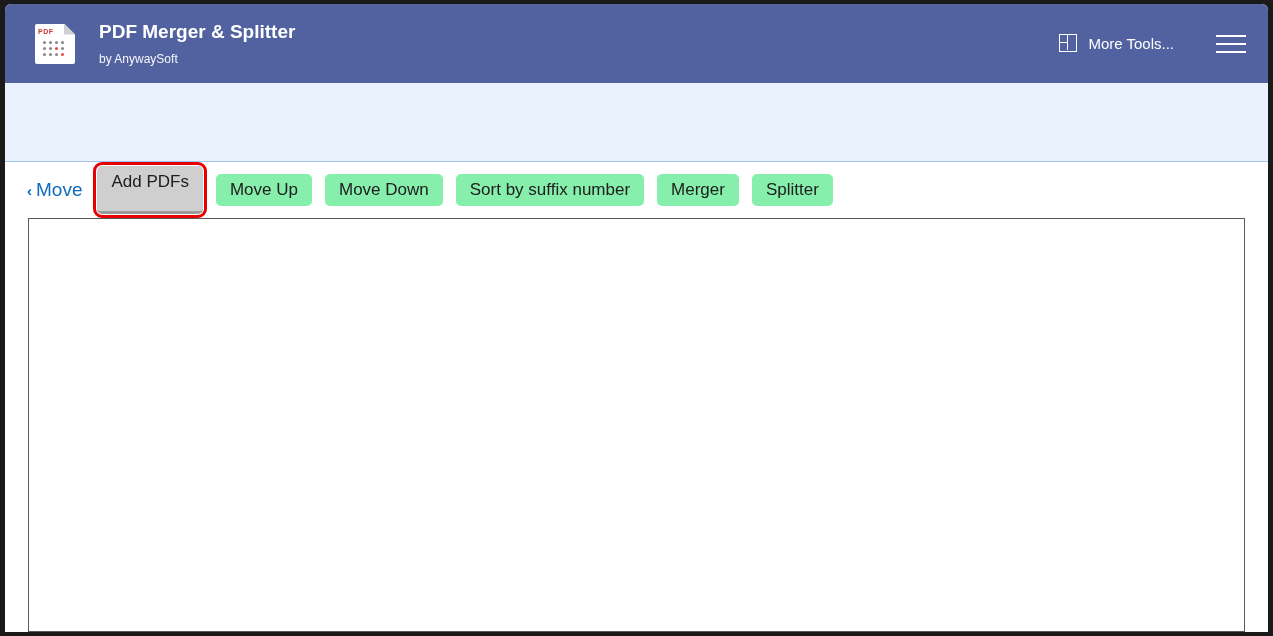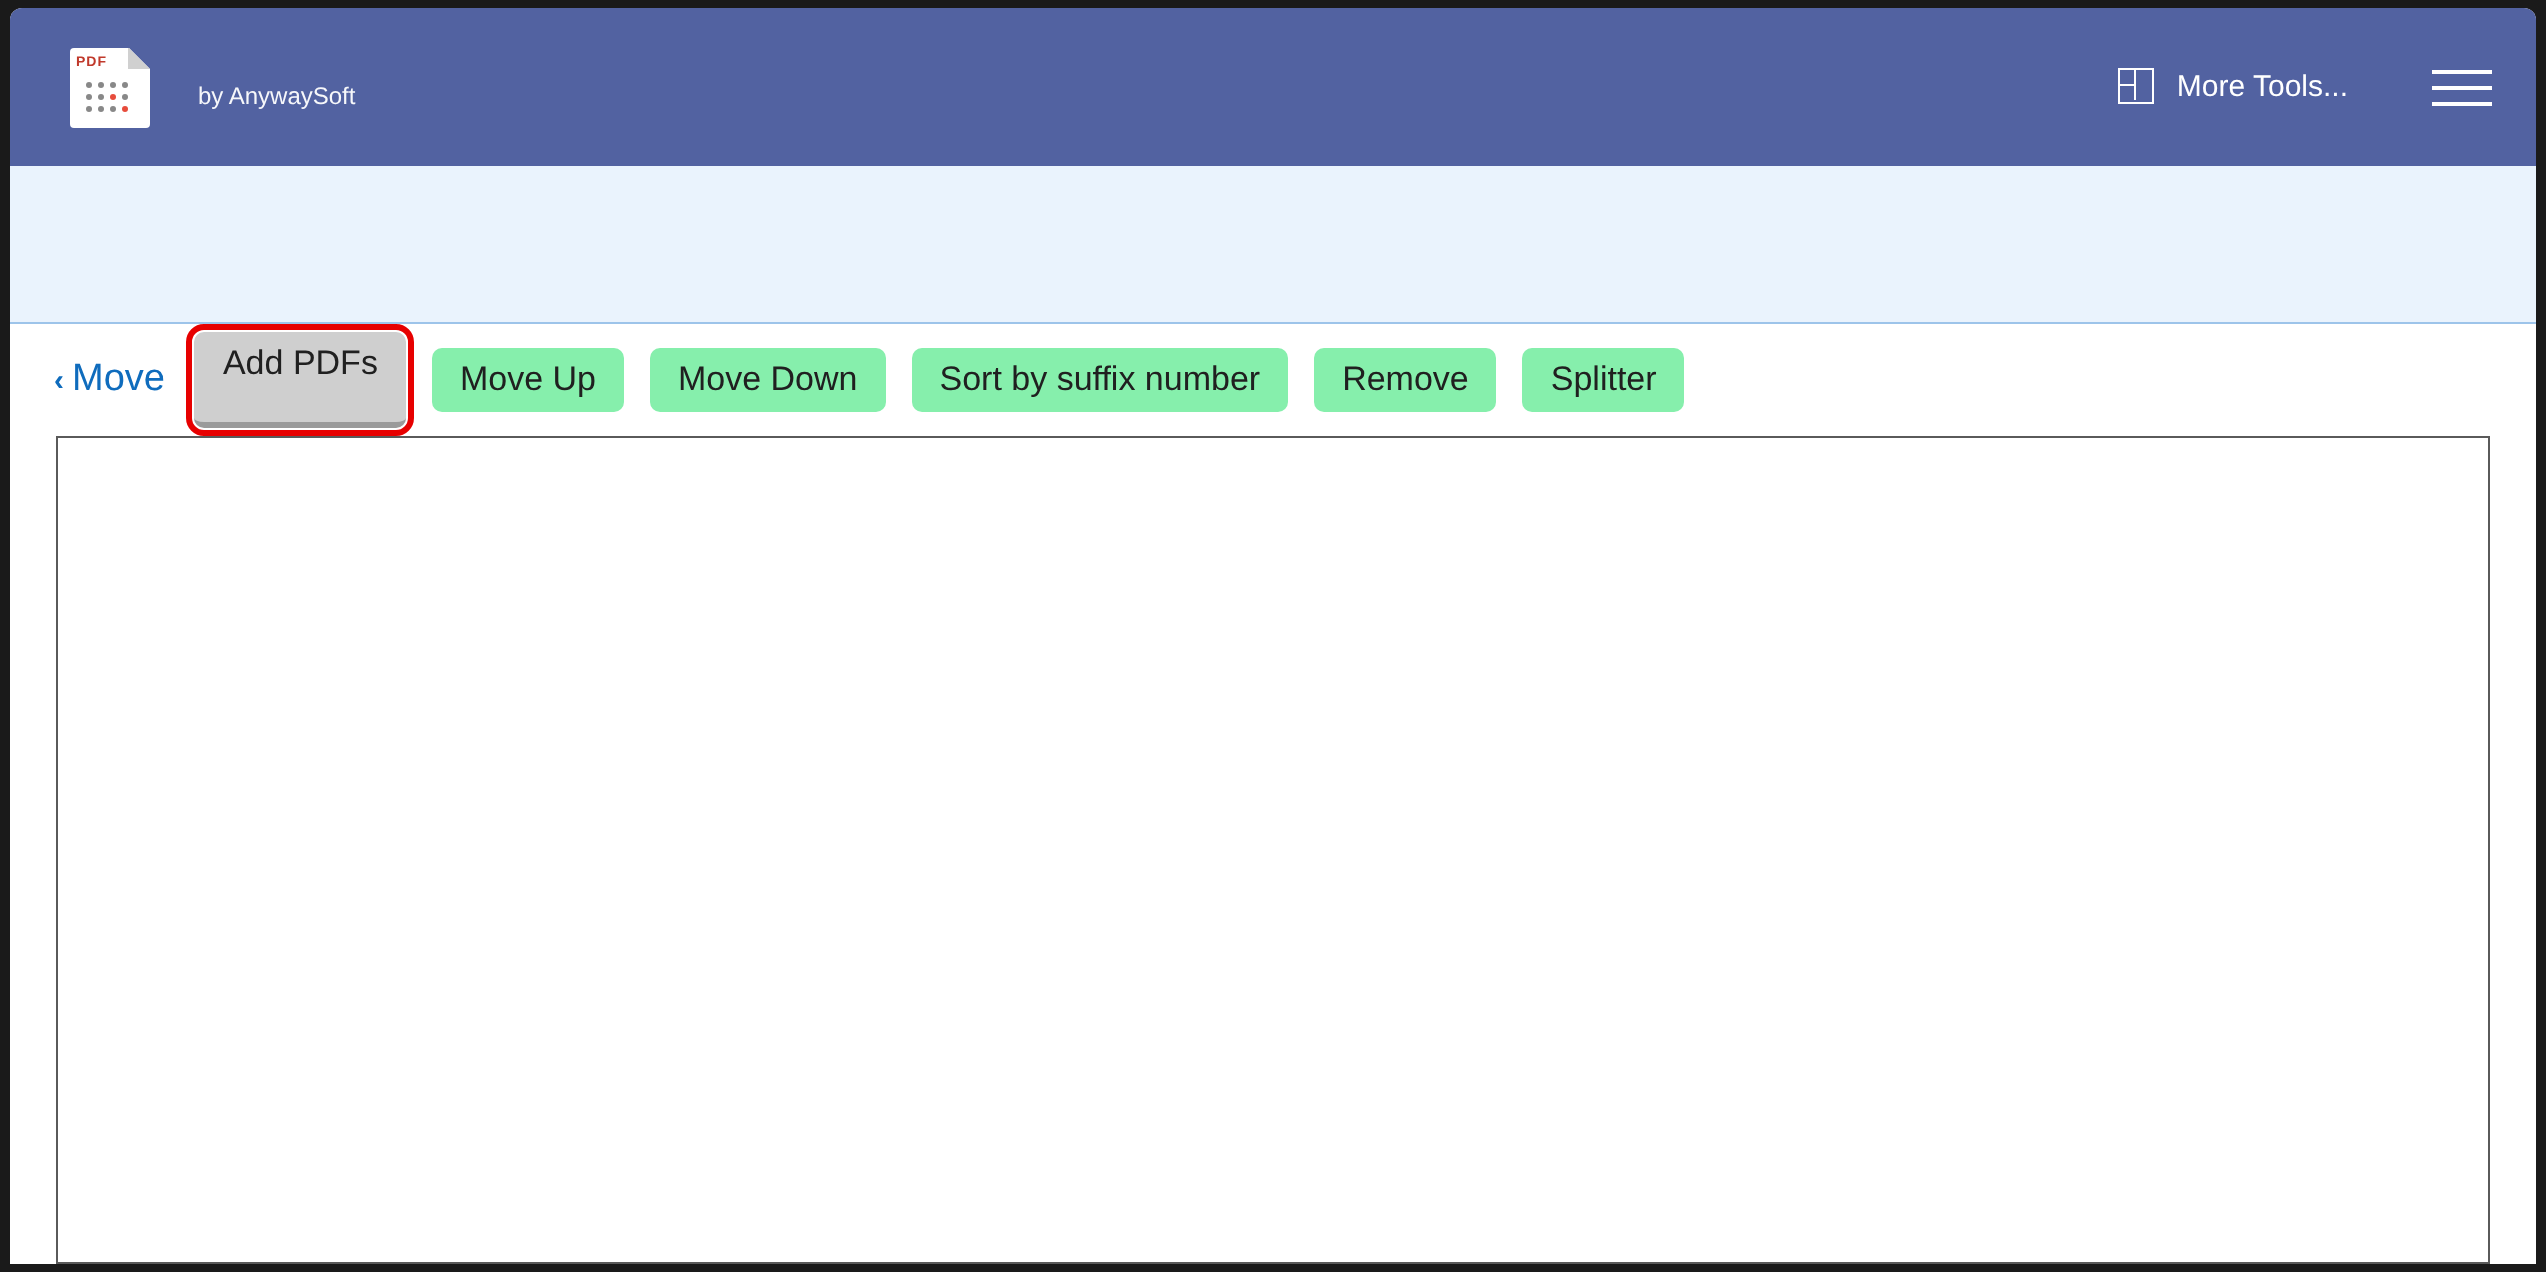--- a/index.html
+++ b/index.html
@@ -206,20 +206,21 @@
           <span></span>
           <span class="r"></span>
           <span></span>
         <span></span>
           <span></span>
           <span></span>
           <span class="r"></span>
       </div>
     </div>
     <div class="title-block">
+      <div class="app-title">PDF Merger &amp; Splitter</div>
       <div class="app-sub">by AnywaySoft</div>
     </div>
     <div class="header-spacer"></div>
     <div class="more-tools">
       <div class="more-tools-icon">
         <div class="more-tools-icon-h"></div>
       </div>
       <span class="more-tools-label">More Tools...</span>
     </div>
     <div class="hamburger">
@@ -233,21 +234,21 @@
 
   <div class="toolbar">
     <div class="back-link">
       <span class="back-chevron">‹</span>
       <span>Move</span>
     </div>
     <button class="btn highlight">Add PDFs</button>
     <button class="btn">Move Up</button>
     <button class="btn">Move Down</button>
     <button class="btn">Sort by suffix number</button>
-    <button class="btn">Remove</button>
+    <button class="btn">Merger</button>
     <button class="btn">Splitter</button>
   </div>
 
   <div class="content">
     <div class="filelist"></div>
   </div>
 
 </div>
 
 </body></html>

